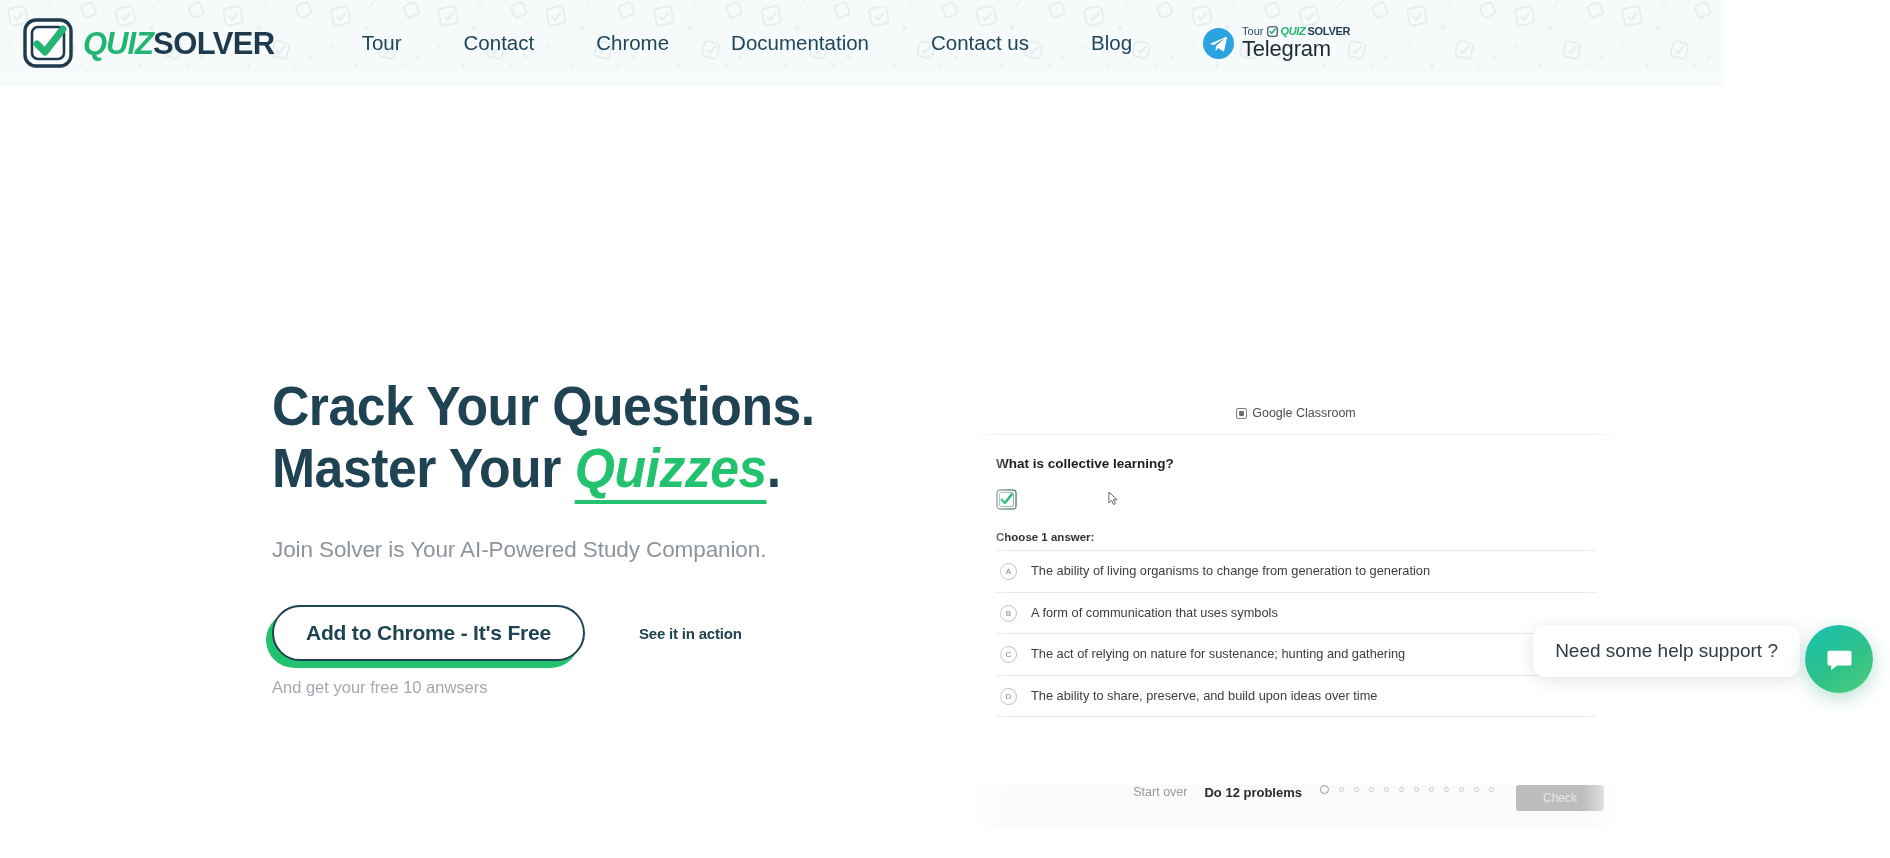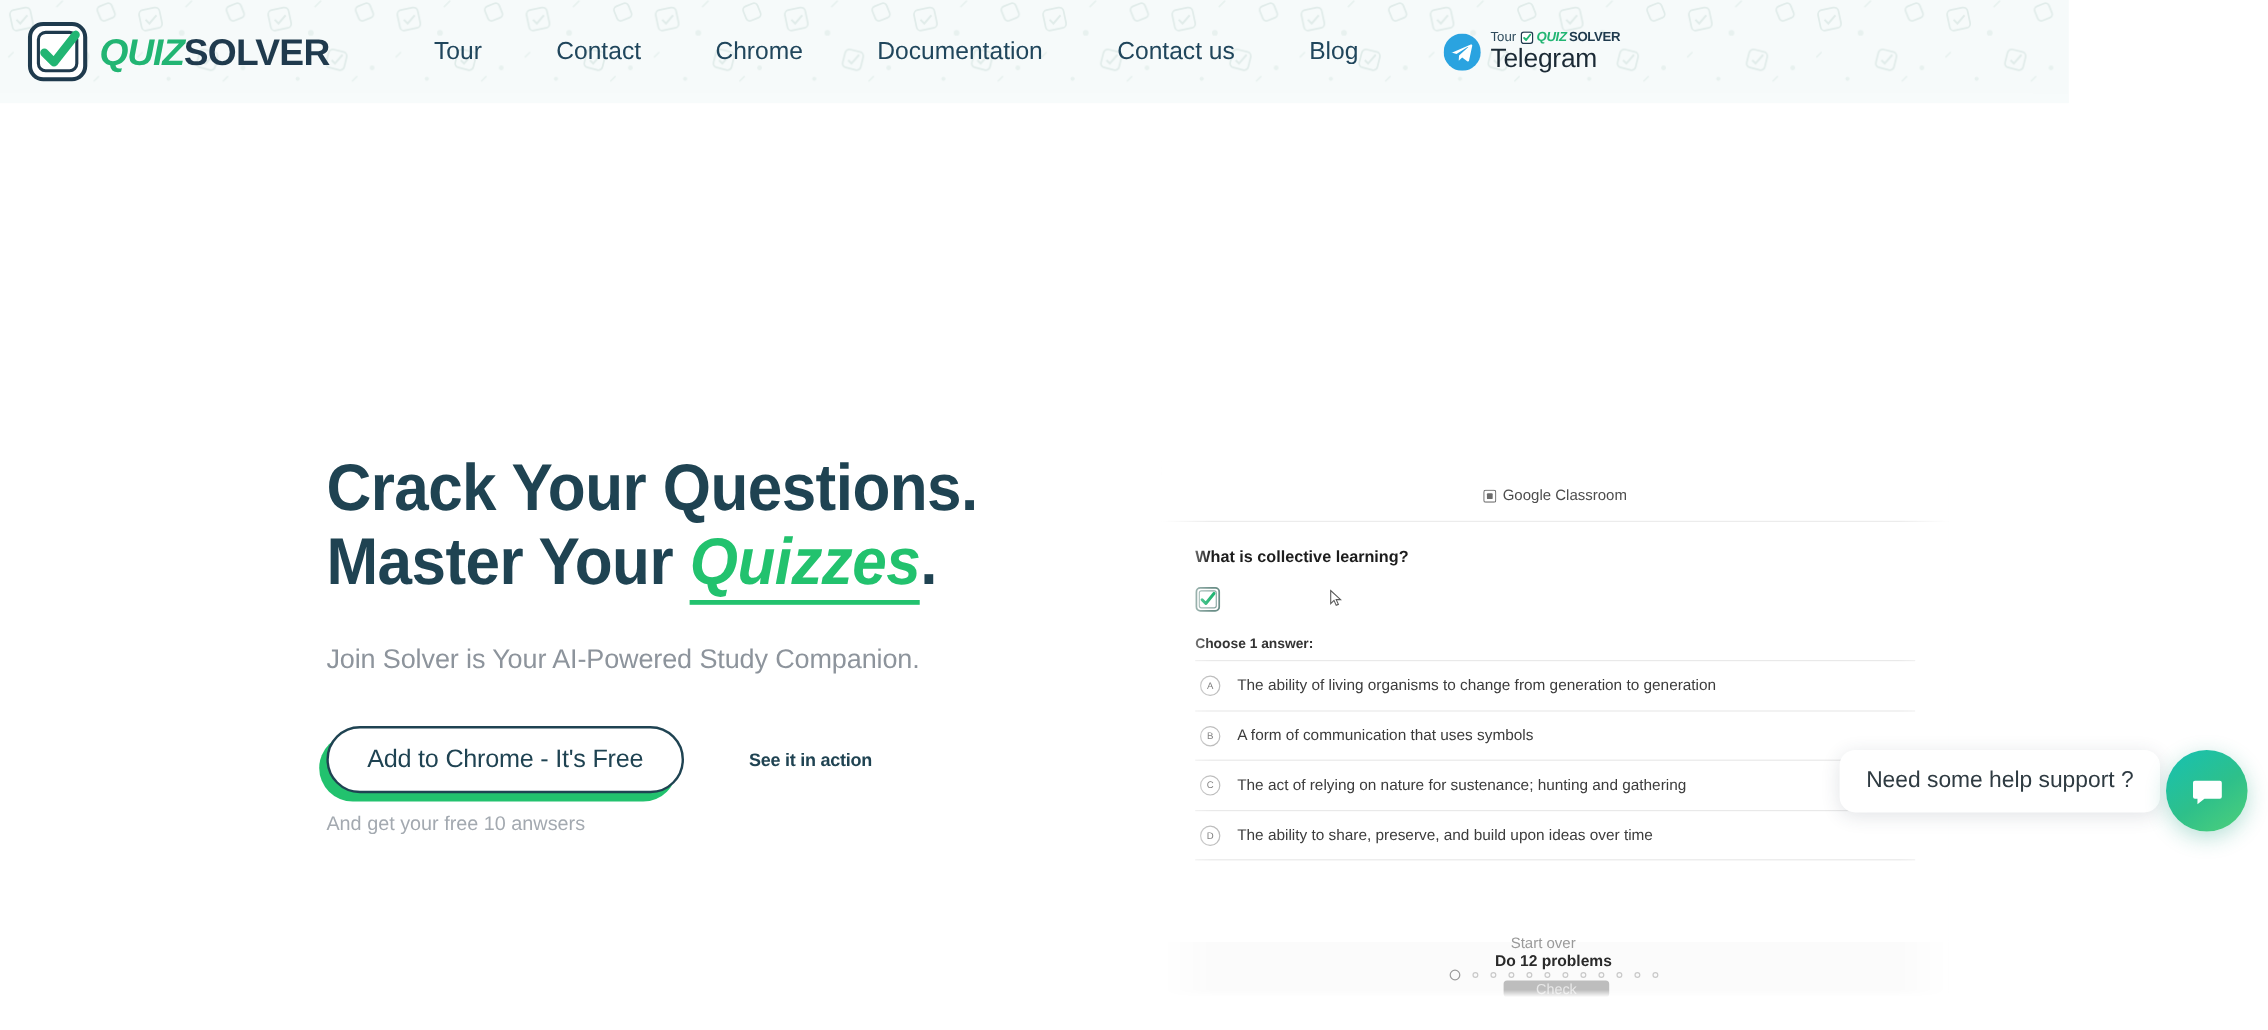--- a/index.html
+++ b/index.html
@@ -218,21 +218,21 @@
     display: inline-flex;
     align-items: center;
     justify-content: center;
     height: 56px;
     padding: 0 32px;
     background: #ffffff;
     border: 2.5px solid #1f4352;
     border-radius: 999px;
     color: #1f4352;
     font-size: 21px;
-    font-weight: 400;
+    font-weight: 700;
     letter-spacing: -0.2px;
     cursor: pointer;
     white-space: nowrap;
     font-family: "Liberation Sans", sans-serif;
   }
 
   .cta-link {
     margin-left: 54px;
     color: #1f4352;
     font-size: 15px;
@@ -360,25 +360,24 @@
   }
 
   .qs-footer {
     position: absolute;
     left: 0;
     top: 404px;
     width: 656px;
     height: 46px;
     background: #fbfbfb;
     display: flex;
-    align-items: center;
+    align-items: flex-start;
     justify-content: flex-end;
     padding-right: 20px;
     gap: 0;
-    flex-direction: column;
   }
   .qs-startover {
     font-size: 12.5px;
     color: #9a9a9a;
     cursor: pointer;
   }
   .qs-problems {
     margin-left: 17px;
     font-size: 13px;
     font-weight: 700;

